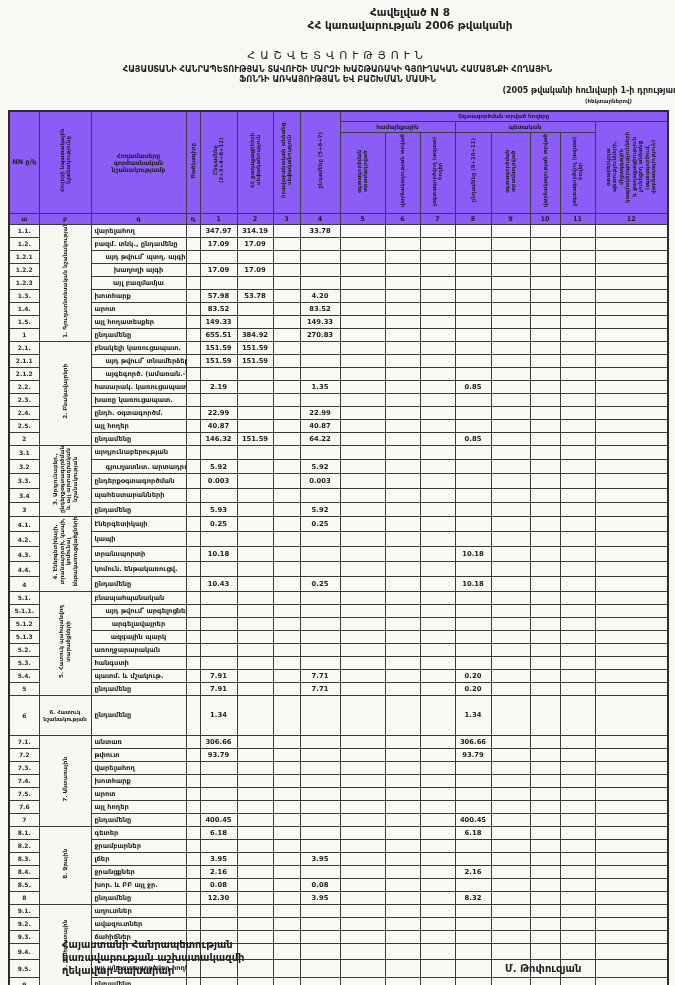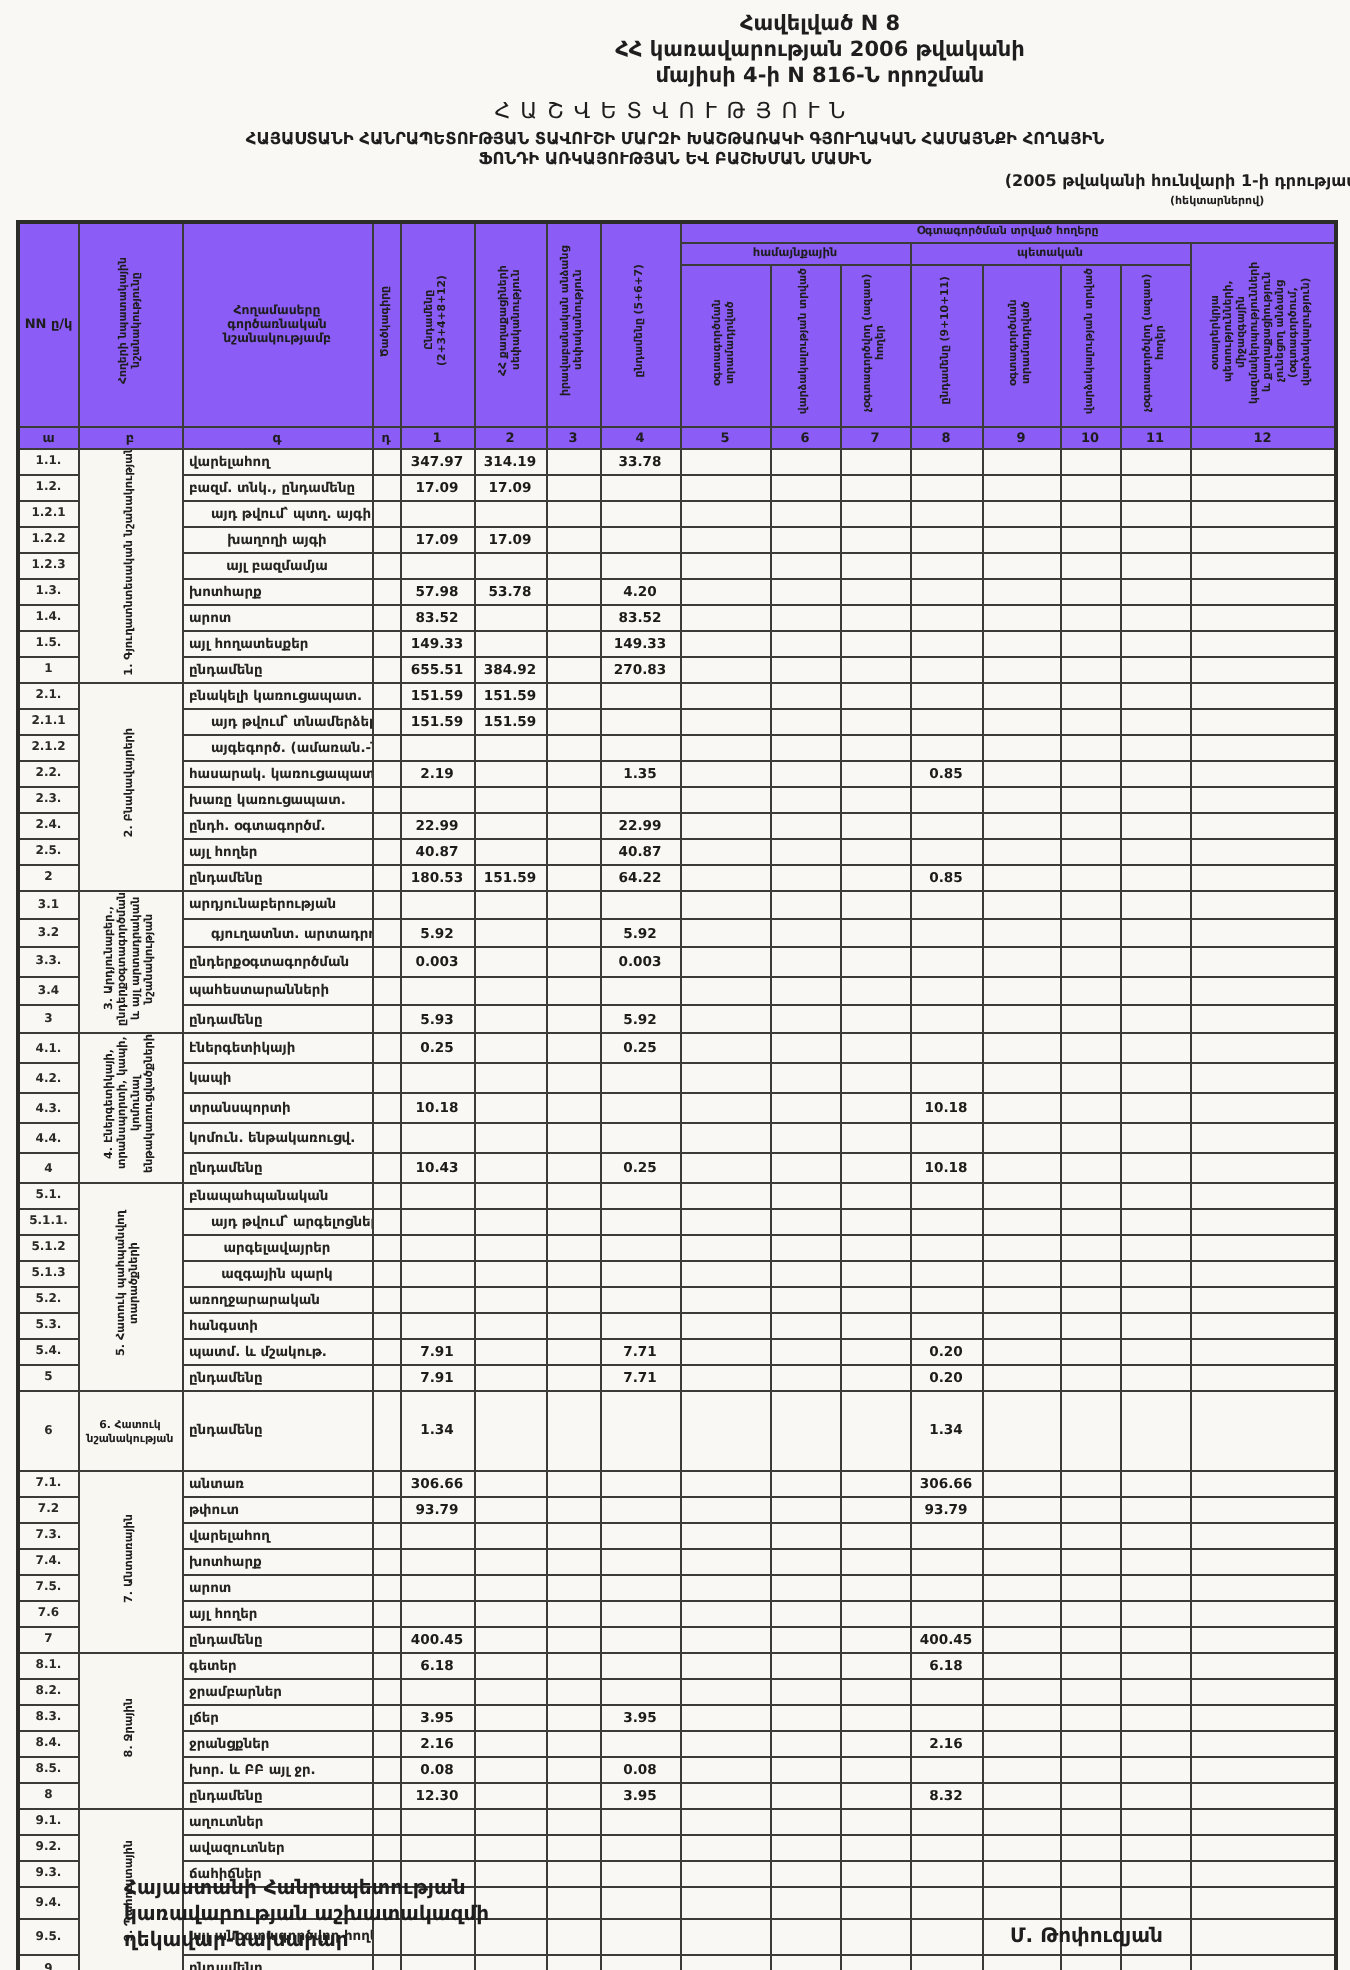--- a/index.html
+++ b/index.html
@@ -47,21 +47,20 @@
   .signature{position:absolute;top:963px;left:505px;font-size:10px;font-weight:700;}
 </style>
 </head>
 <body>
 
 <div class="page">
 
   <div class="hdr-appendix">
     <div>Հավելված N 8</div>
     <div>ՀՀ կառավարության 2006 թվականի</div>
-    <div>մայիսի 4-ի N 816-Ն որոշման</div>
   </div>
 
   <div class="hdr-title">ՀԱՇՎԵՏՎՈՒԹՅՈՒՆ</div>
   <div class="hdr-sub">
     <div>ՀԱՅԱՍՏԱՆԻ ՀԱՆՐԱՊԵՏՈՒԹՅԱՆ ՏԱՎՈՒՇԻ ՄԱՐԶԻ ԽԱՇԹԱՌԱԿԻ ԳՅՈՒՂԱԿԱՆ ՀԱՄԱՅՆՔԻ ՀՈՂԱՅԻՆ</div>
     <div>ՖՈՆԴԻ ԱՌԿԱՅՈՒԹՅԱՆ ԵՎ ԲԱՇԽՄԱՆ ՄԱՍԻՆ</div>
   </div>
   <div class="hdr-date">(2005 թվականի հունվարի 1-ի դրությամբ)</div>
   <div class="hdr-unit">(հեկտարներով)</div>
 
@@ -401,21 +400,21 @@
           <td class="val"></td>
           <td class="val"></td>
           <td class="val"></td>
           <td class="val"></td>
           <td class="val"></td>
         </tr>
         <tr class="total">
           <td class="nn">2</td>
           <td class="lbl">ընդամենը</td>
           <td class="code"></td>
-          <td class="val">180.53</td>
+          <td class="val">146.32</td>
           <td class="val">151.59</td>
           <td class="val"></td>
           <td class="val">64.22</td>
           <td class="val"></td>
           <td class="val"></td>
           <td class="val"></td>
           <td class="val">0.85</td>
           <td class="val"></td>
           <td class="val"></td>
           <td class="val"></td>

